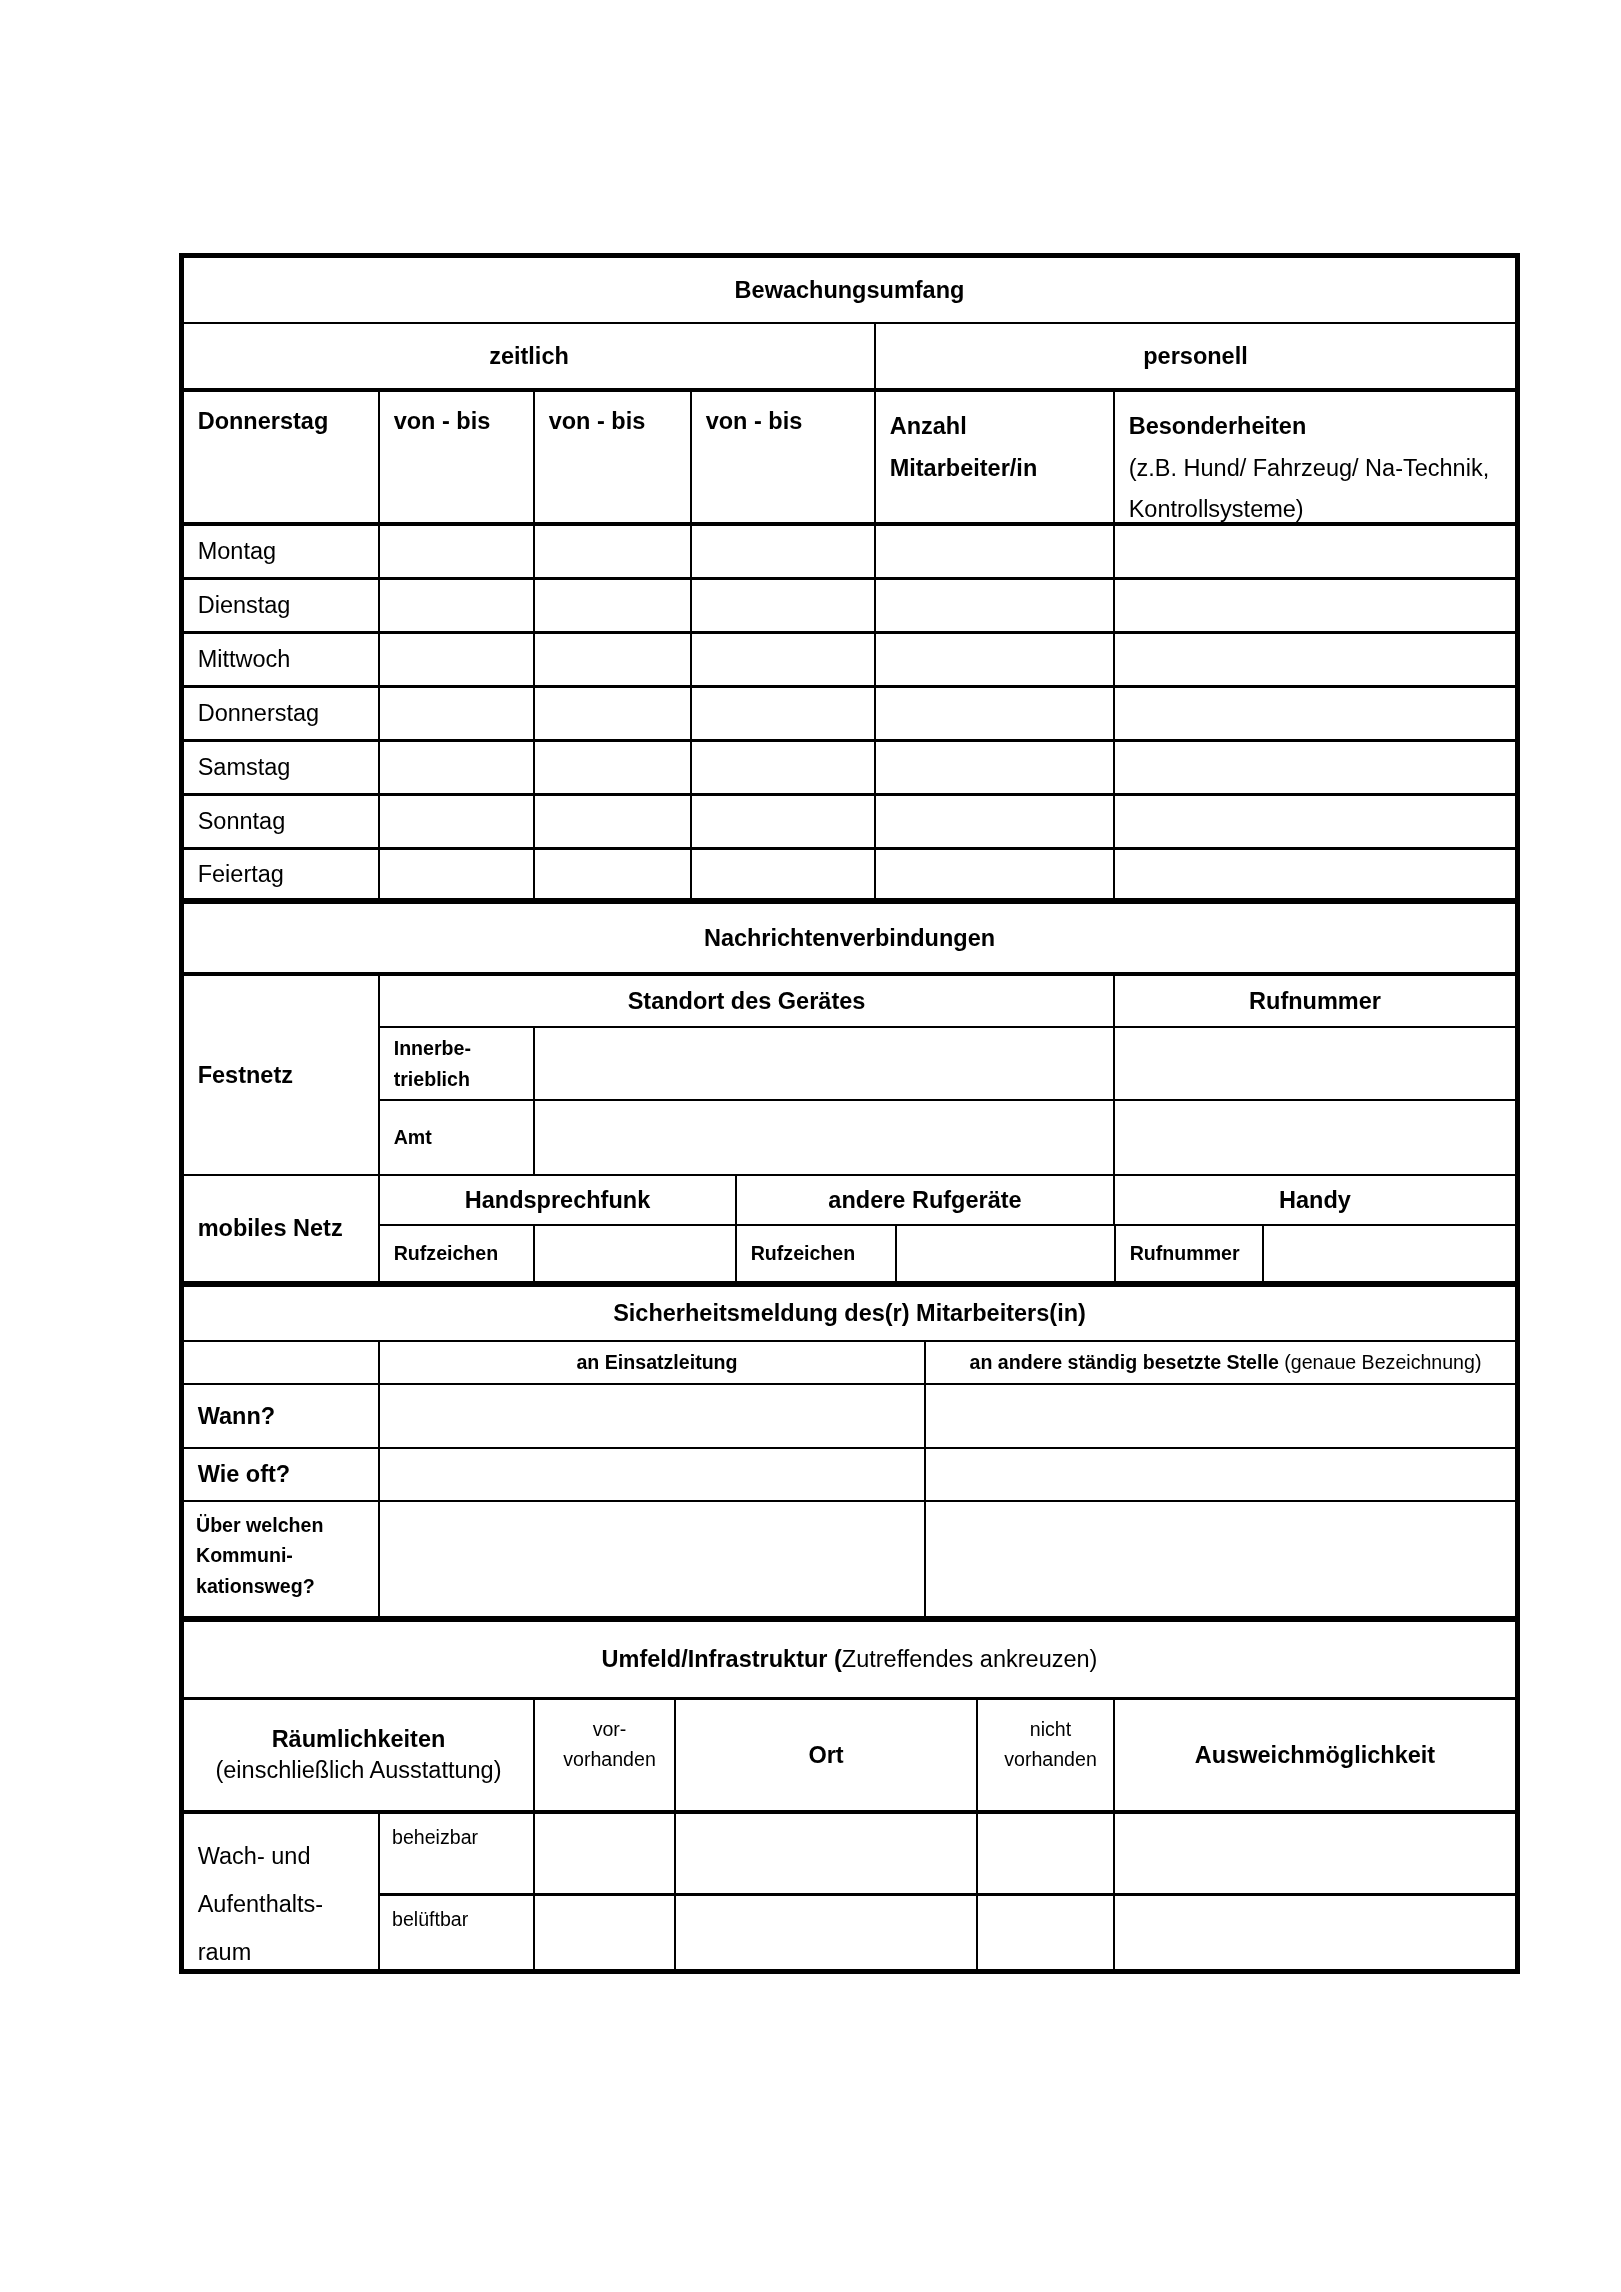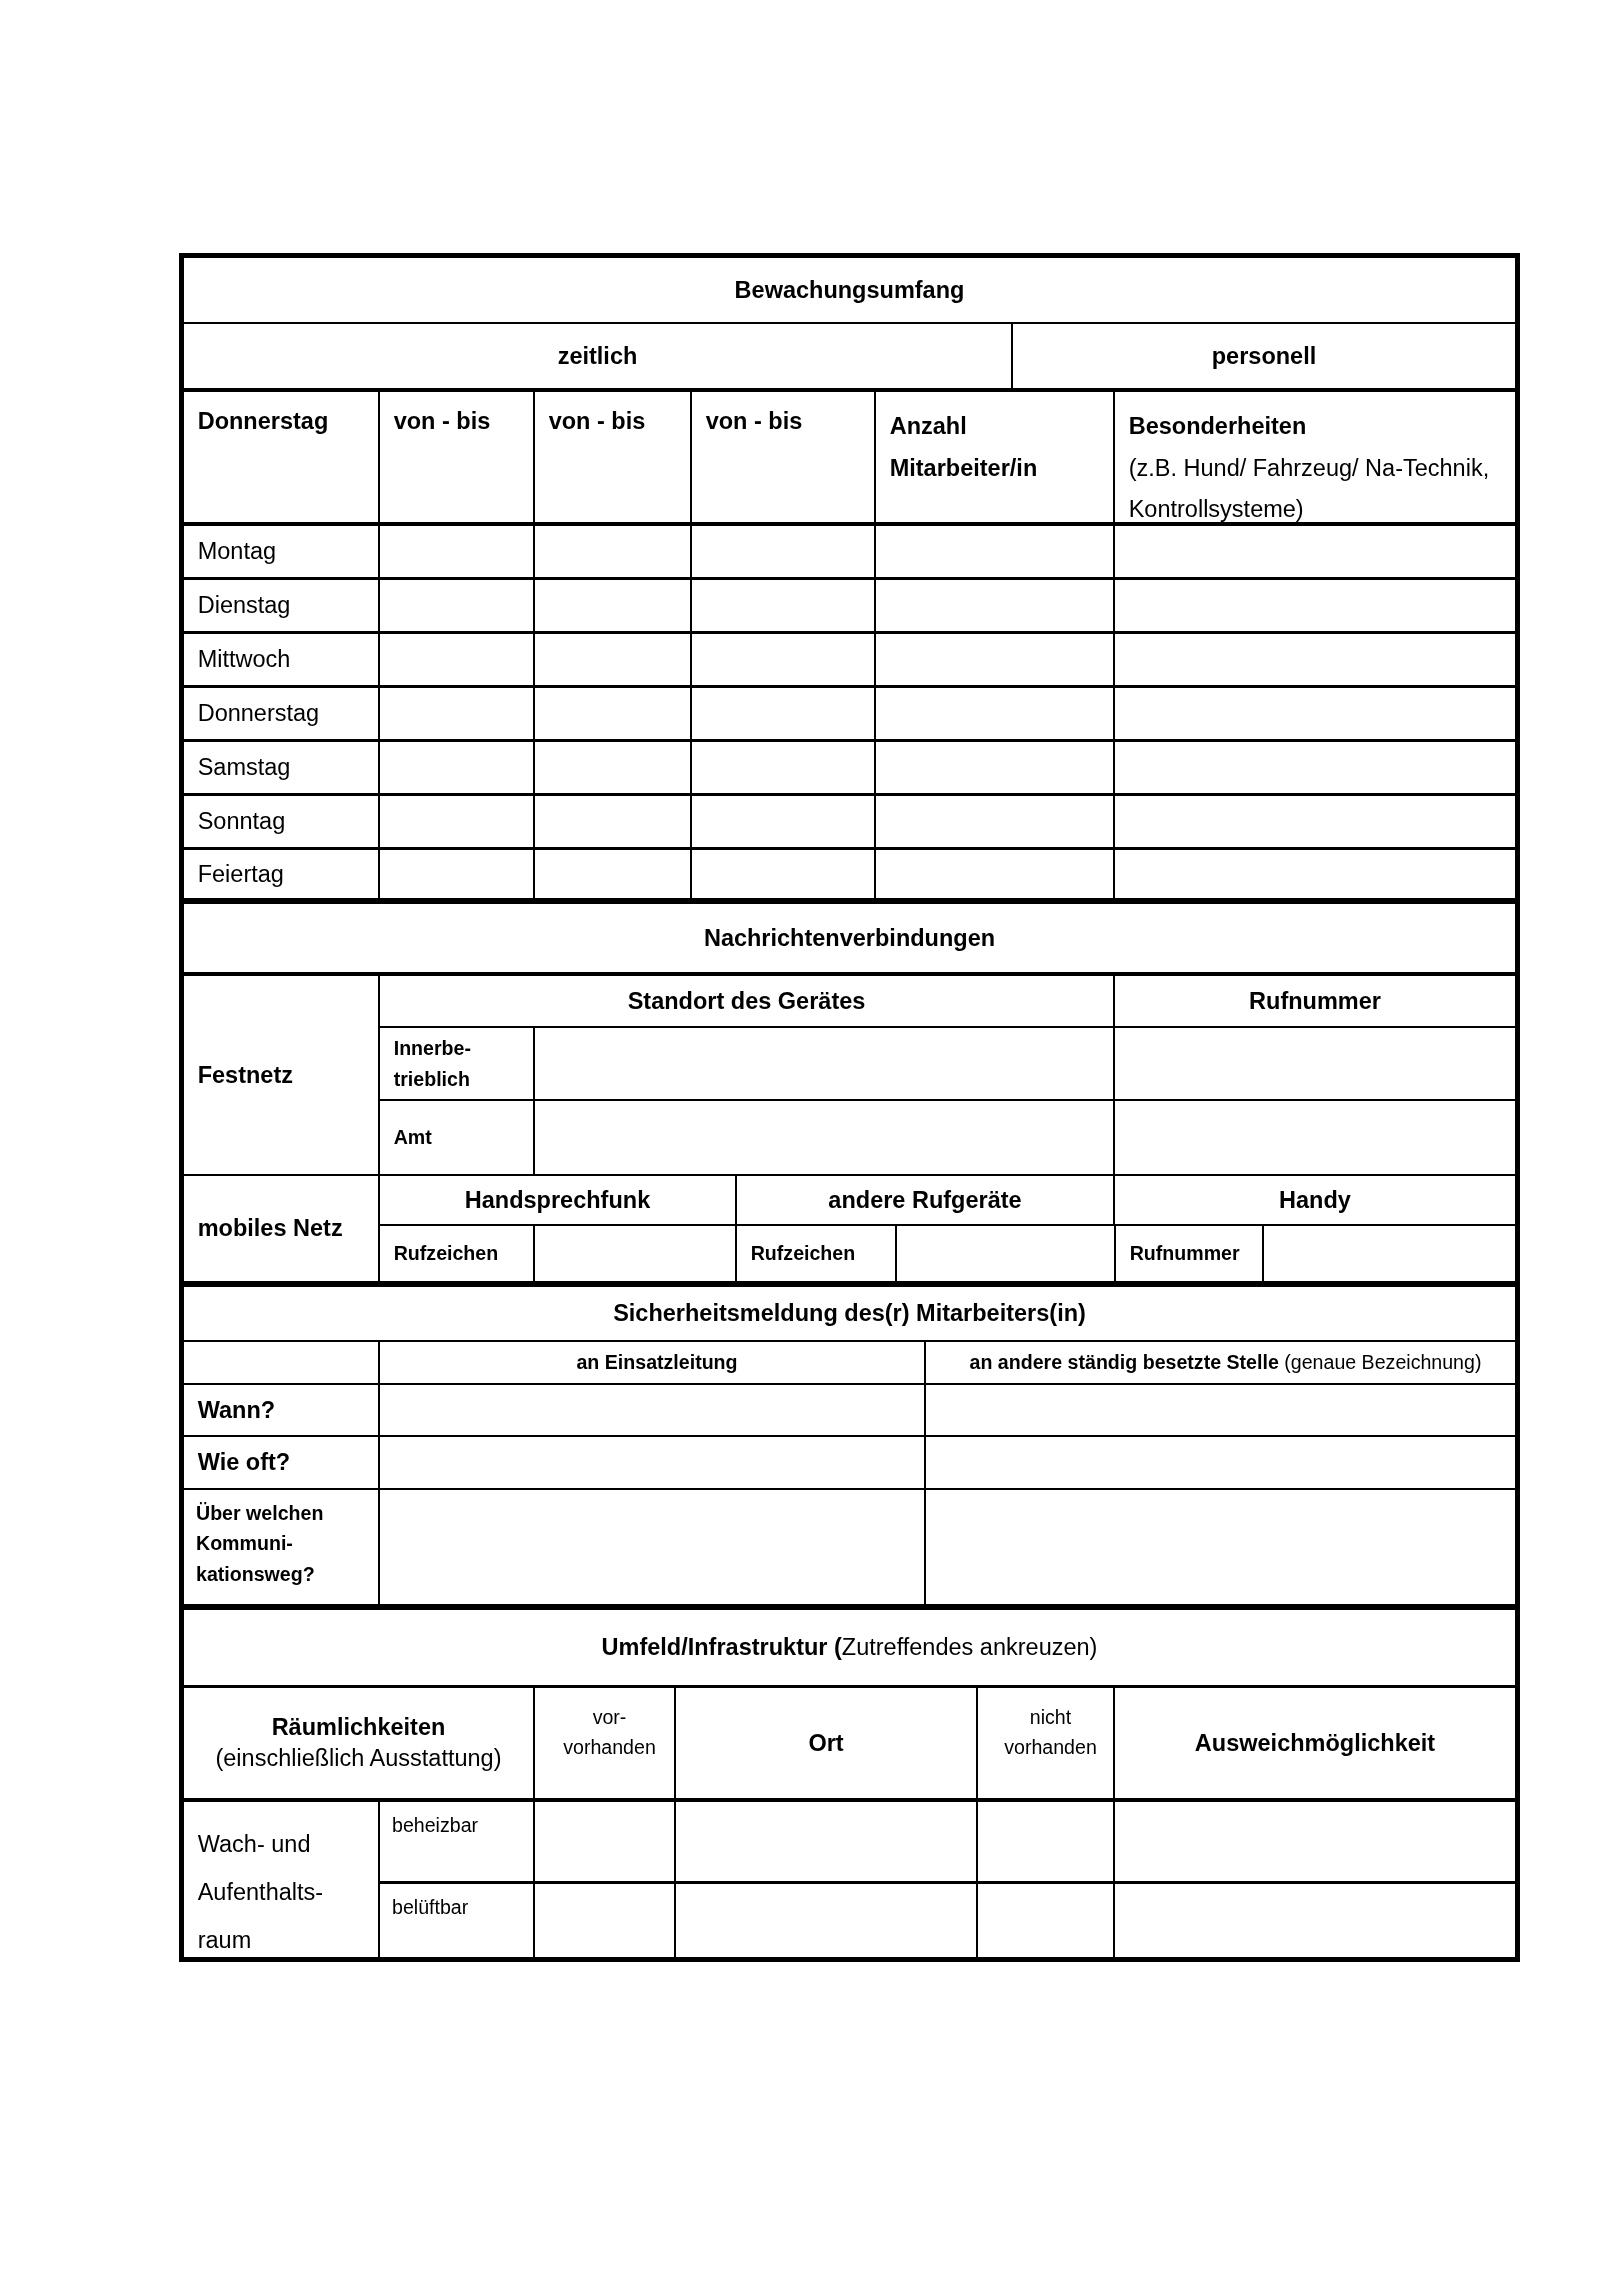--- a/index.html
+++ b/index.html
@@ -18,29 +18,29 @@
   .bb5 { border-bottom-width:4.9px; }
   .bb7 { border-bottom-width:6.9px; }
   .bb0 { border-bottom:0; }
   .c { border-right:2.9px solid #000; overflow:hidden; }
   .c.last { border-right:0; flex:1 1 auto; }
   .subcol { flex:1 1 auto; display:flex; flex-direction:column; }
   .subcol > .row:last-child { border-bottom:0; flex:1 1 auto; }
 
   
   .w200{width:196px}.w158{width:155px}.w160{width:157px}.w188{width:184px}.w244{width:239px}
-  .w706{width:829px}.w750{width:735px}.w364{width:357px}.w386{width:378px}
+  .w706{width:692px}.w750{width:735px}.w364{width:357px}.w386{width:378px}
   .w206{width:202px}.w163{width:160px}.w223{width:219px}.w151{width:148px}
   .w557{width:546px}.w358{width:351px}.w144{width:141px}.w308{width:302px}.w140{width:137px}
 
   
   .h-t1{height:66px}.h-grp{height:68px}.h-hdr{height:134px}.h-day{height:54px}
   .h-nt{height:72px}.h-fest{height:200px}.h-sthdr{height:52px}.h-inner{height:73px}
   .h-mob{height:111px}.h-mhdr{height:50px}
-  .h-st{height:55px}.h-shdr{height:43px}.h-wann{height:52px}.h-wie{height:53px}.h-ueber{height:120px}
+  .h-st{height:55px}.h-shdr{height:43px}.h-wann{height:64px}.h-wie{height:53px}.h-ueber{height:120px}
   .h-ut{height:78px}.h-uhdr{height:114px}.h-wach{height:155px}.h-beh{height:82px}
 
   
   .t24 { font-size:23.5px; line-height:1.3; }
   .t20 { font-size:19.6px; line-height:1.55;padding-left:10px; }
   .b { font-weight:bold; }
   .lh18 { line-height:1.78; }
   .lh21 { line-height:2.05; }
   .ctr { display:flex; align-items:center; justify-content:center; text-align:center; }
   .vctr { display:flex; align-items:center; }

